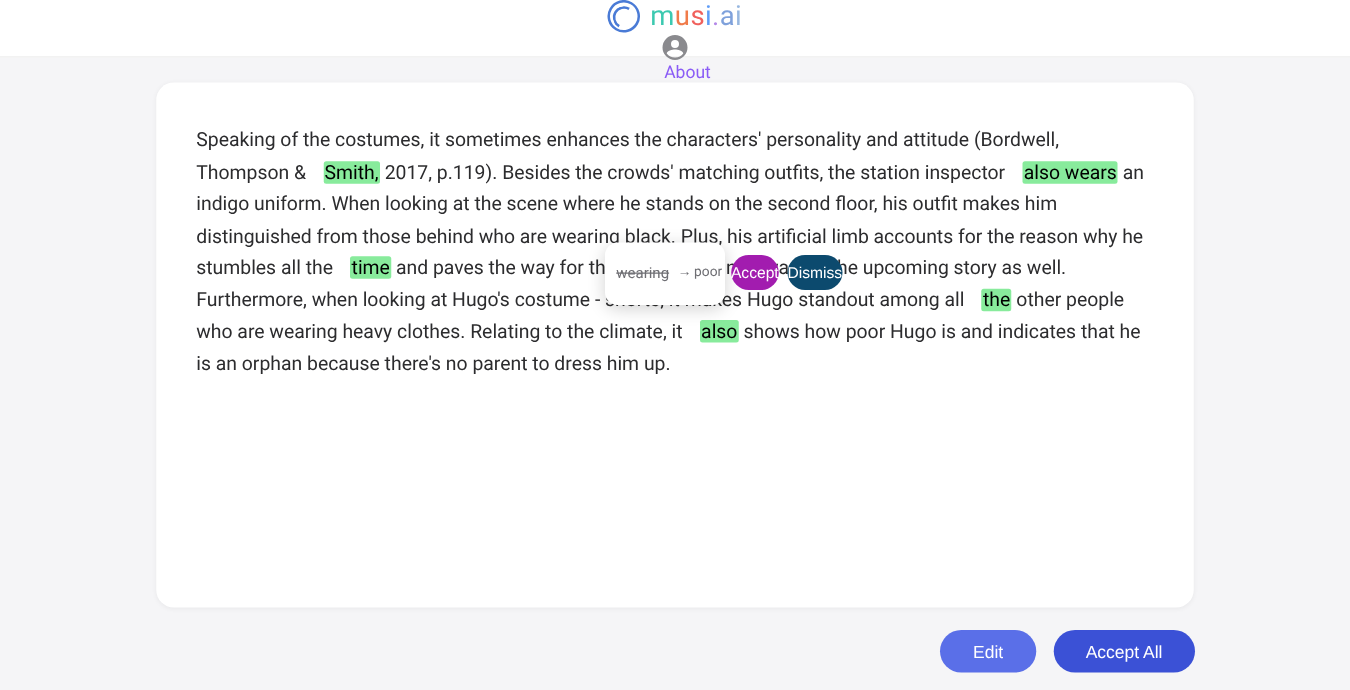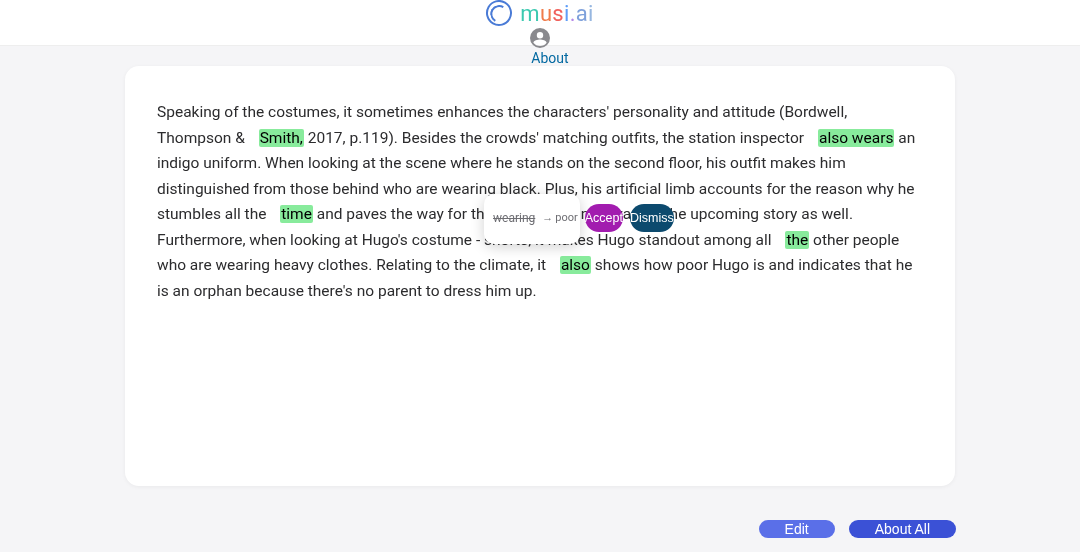--- a/index.html
+++ b/index.html
@@ -11,33 +11,33 @@
   .logo-text { font-size:22px; font-weight:400; letter-spacing:.3px; }
   .logo-text .m  { color:#3cc9b0; }
   .logo-text .u  { color:#f07b4a; }
   .logo-text .s  { color:#f0605c; }
   .logo-text .i  { color:#5f9df7; }
   .logo-text .dot{ color:#b488e8; }
   .logo-text .a  { color:#7fa1db; }
   .logo-text .i2 { color:#97b7e0; }
   .spacer { flex:1; }
   .avatar { width:26px; height:26px; color:#8a8a8e; display:flex; align-items:center; justify-content:center; }
-  .about { color:#0369a1; font-size:14px; margin-left:20px; cursor:pointer; }
+  .about { color:#8b5cf6; font-size:14px; margin-left:20px; cursor:pointer; }
   .page { padding:20px 0 0 0; display:flex; justify-content:center; position:relative; }
   .card { width:830px; height:420px; background:#fff; border-radius:14px; box-shadow:0 1px 4px rgba(0,0,0,.05); padding:34px 32px; position:relative; }
   .para { font-size:15.5px; line-height:1.65; color:#2c2c2e; }
   mark { background:#88eb9c; padding:0 1px; border-radius:2px;margin-left:10px; }
   .popup { position:absolute; top:148px; left:484px; width:96px; background:#fff; border-radius:10px; box-shadow:0 3px 14px rgba(0,0,0,.18); padding:10px 9px 12px; display:flex; flex-direction:row; align-items:center; gap:7px; }
   .p-line1 { font-size:12px; color:#6e6e73; text-decoration:line-through; line-height:1.05; }
   .p-line2 { font-size:11px; color:#6e6e73; line-height:1.05; display:flex; align-items:center; gap:2px; }
   .p-btn   { width:78px; height:28px; border:none; border-radius:14px; font-size:12.5px; color:#fff; cursor:pointer; }
   .p-accept{ background:#a21caf; }
   .p-dismiss{ background:#0c4a6e; }
   .footer { position:absolute; bottom:14px; right:124px; display:flex; gap:14px; }
-  .f-btn { height:18px; padding:0 26px; border:none; border-radius:17px; font-size:14px; color:#fff; cursor:pointer; }
+  .f-btn { height:34px; padding:0 26px; border:none; border-radius:17px; font-size:14px; color:#fff; cursor:pointer; }
   .f-edit   { background:#5a6fe8; }
   .f-accept { background:#3b51d6; }
 </style>
 </head>
 <body>
 
 <div class="header">
   <div class="logo">
     <span class="logo-icon"></span>
     <span class="logo-text">
@@ -64,14 +64,14 @@
       <span>→</span>
         <span>poor</span>
     </div>
     <button class="p-btn p-accept">Accept</button>
     <button class="p-btn p-dismiss">Dismiss</button>
   </div>
 </div>
 
 <div class="footer">
   <button class="f-btn f-edit">Edit</button>
-  <button class="f-btn f-accept">About All</button>
+  <button class="f-btn f-accept">Accept All</button>
 </div>
 
 </body></html>

